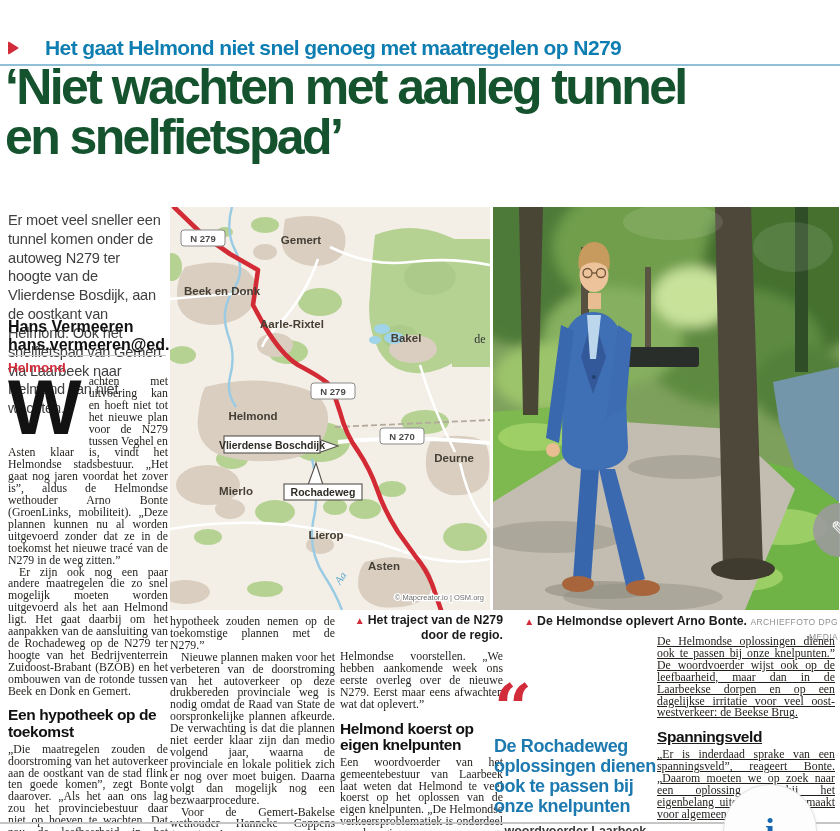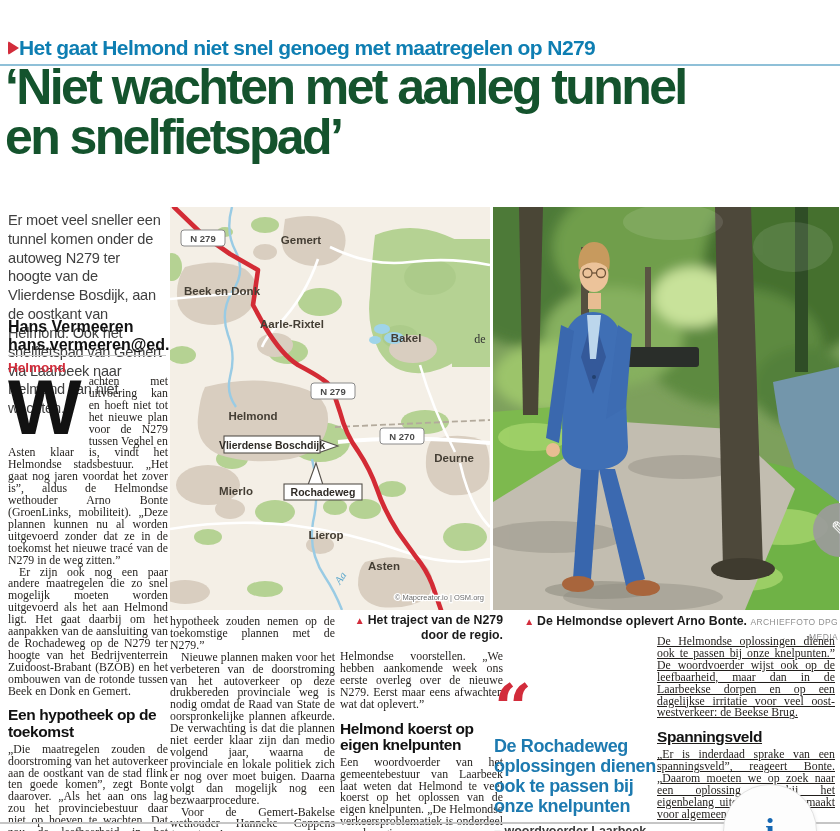--- a/index.html
+++ b/index.html
@@ -1,20 +1,20 @@
 <!DOCTYPE html>
 <html lang="nl"><head>
 <meta charset="utf-8">
 <style>
   html,body{margin:0;padding:0;background:#ffffff;}
   #page{position:relative;width:840px;height:831px;background:#fff;overflow:hidden;
         font-family:"Liberation Sans",sans-serif;color:#1c1c1c;}
 
   
-  .kicker{position:absolute;left:8px;top:36px;display:flex;align-items:center;gap:0;}
+  .kicker{position:absolute;left:8px;top:36px;display:flex;align-items:center;gap:26px;}
   .kicker-bullet{width:0;height:0;border-left:11px solid #d22c3b;border-top:7px solid transparent;
                  border-bottom:7px solid transparent;border-radius:2px;}
   .kicker-text{font-size:21px;font-weight:700;letter-spacing:-0.6px;color:#0e7eb2;}
   .kicker-rule{position:absolute;left:0;top:64px;width:840px;height:2px;background:#8fc0d8;}
 
   
   .headline{position:absolute;left:5px;top:62px;width:745px;font-size:50px;line-height:1.0;
             font-weight:800;letter-spacing:-2.6px;color:#14532d;}
 
   

